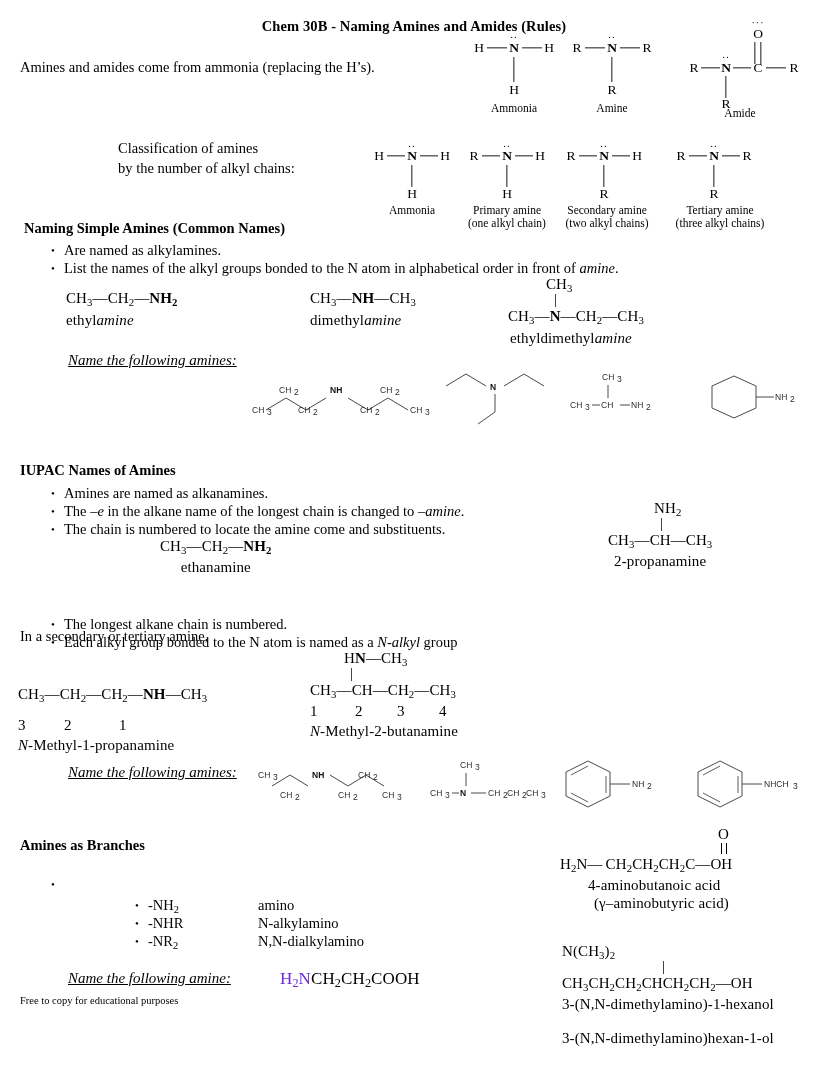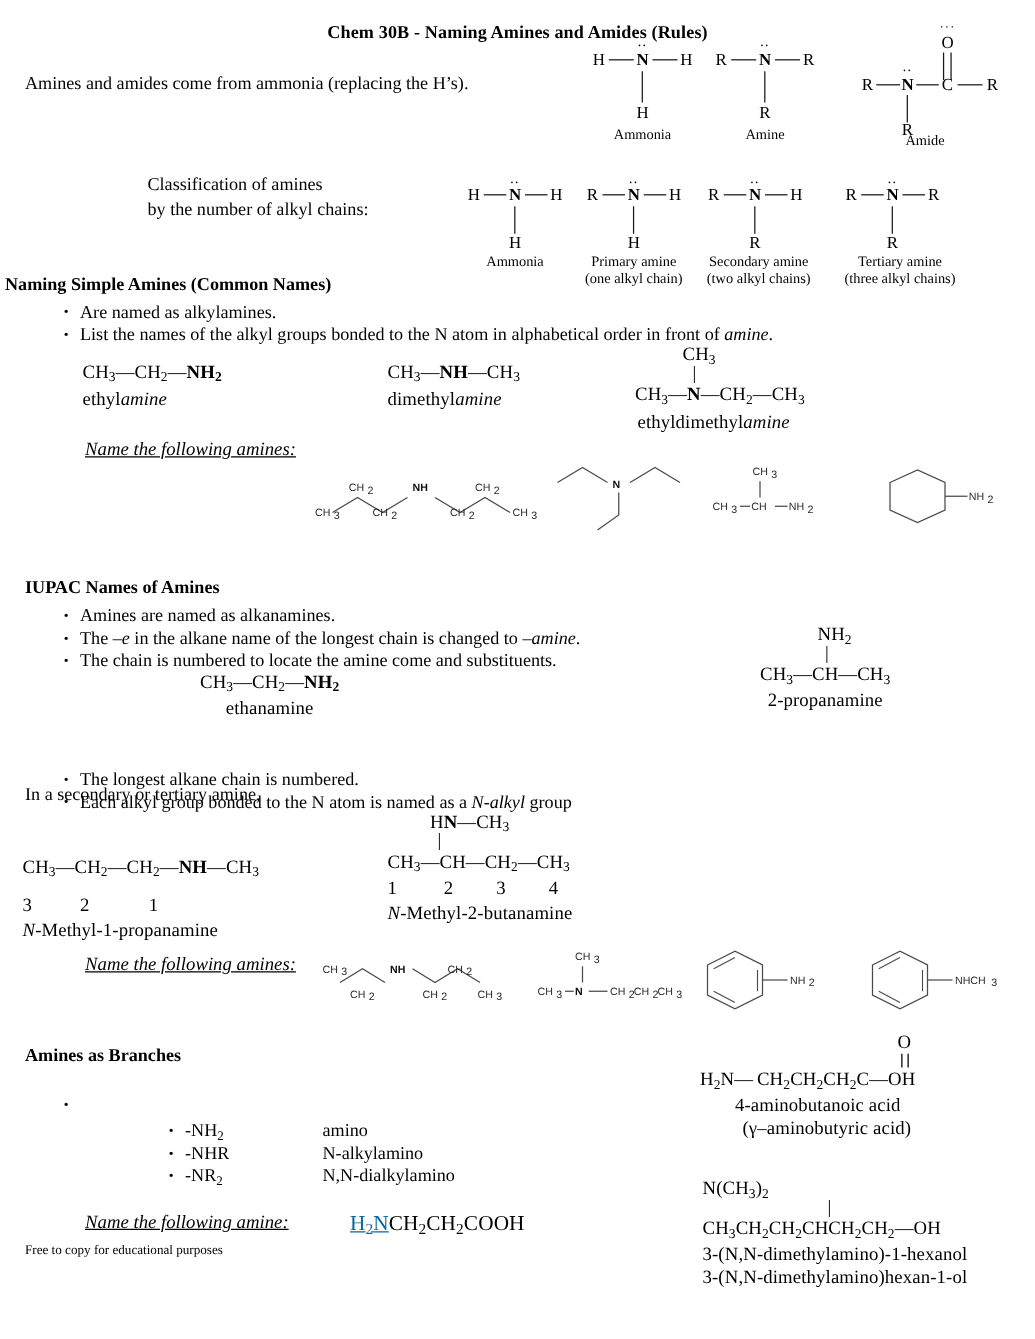--- a/index.html
+++ b/index.html
@@ -37,21 +37,21 @@
   .vbond{display:block;text-align:center;font-size:15px;line-height:11px;}
 
   
   svg{display:block;overflow:visible;}
   .sk-text{font-family:"Liberation Sans", sans-serif;font-size:8.5px;fill:#2b2b2b;}
   .sk-text-b{font-family:"Liberation Sans", sans-serif;font-size:8.5px;fill:#111;font-weight:bold;}
   .sk-line{stroke:#4a4a4a;stroke-width:1;fill:none;}
   .sk-line2{stroke:#4a4a4a;stroke-width:.9;fill:none;}
 
   .footer{font-size:10.5px;}
-  .cyan{color:#0369a1;text-decoration:underline;}
+  .cyan{color:#6d28d9;}
 </style>
 </head>
 <body>
 
 <div class="abs title">Chem 30B - Naming Amines and Amides (Rules)</div>
 
 <div class="abs body-txt" style="left:20px;top:59px;">Amines and amides come from ammonia (replacing the H’s).</div>
 
 <div class="abs" style="left:470px;top:28px;">
   <div class="lewis" style="width:100px;height:72px;">
@@ -156,21 +156,21 @@
     <div class="lw-plain" style="left:75px;top:16px;">R</div>
     <div class="lw-plain" style="left:42px;top:54px;">R</div>
     <div class="lw-bond-h" style="left:17px;top:16px;width:18px;"></div>
     <div class="lw-bond-h" style="left:50px;top:16px;width:18px;"></div>
     <div class="lw-bond-v" style="left:42px;top:25px;height:22px;"></div>
   </div>
   <div class="cap2" style="left:48px;top:64px;width:140px;">Tertiary amine</div>
   <div class="cap2" style="left:48px;top:77px;width:140px;">(three alkyl chains)</div>
 </div>
 
-<div class="abs head" style="left:4px;top:220px;">Naming Simple Amines (Common Names)</div>
+<div class="abs head" style="left:24px;top:220px;">Naming Simple Amines (Common Names)</div>
 
 <div class="abs bullet-row" style="left:42px;top:240px;width:700px;">
   <span class="bullet">•</span>
   <span class="bul-txt">Are named as alkylamines.</span>
 </div>
 <div class="abs bullet-row" style="left:42px;top:258px;width:740px;">
   <span class="bullet">•</span>
   <span class="bul-txt">List the names of the alkyl groups bonded to the N atom in alphabetical order in front of <span class="ital">amine</span>.</span>
 </div>
 
@@ -401,16 +401,16 @@
 
 <div class="abs cf" style="left:280px;top:969px;font-size:17px;">
   <span class="cyan">H<sub>2</sub>N</span><span>CH<sub>2</sub>CH<sub>2</sub>COOH</span>
 </div>
 
 <div class="abs" style="left:562px;top:943px;">
   <div class="cf" style="">N(CH<sub>3</sub>)<sub>2</sub></div>
   <div class="vbond" style="text-align:left;padding-left:100px;">|</div>
   <div class="cf" style="margin-top:3px;">CH<sub>3</sub>CH<sub>2</sub>CH<sub>2</sub>CHCH<sub>2</sub>CH<sub>2</sub>—OH</div>
   <div class="cf" style="margin-top:3px;">3-(N,N-dimethylamino)-1-hexanol</div>
-  <div class="cf" style="margin-top:1px;">3-(N,N-dimethylamino)hexan-1-ol</div>
+  <div class="cf" style="margin-top:17px;">3-(N,N-dimethylamino)hexan-1-ol</div>
 </div>
 
 <div class="abs footer" style="left:20px;top:995px;">Free to copy for educational purposes</div>
 
 </body></html>

